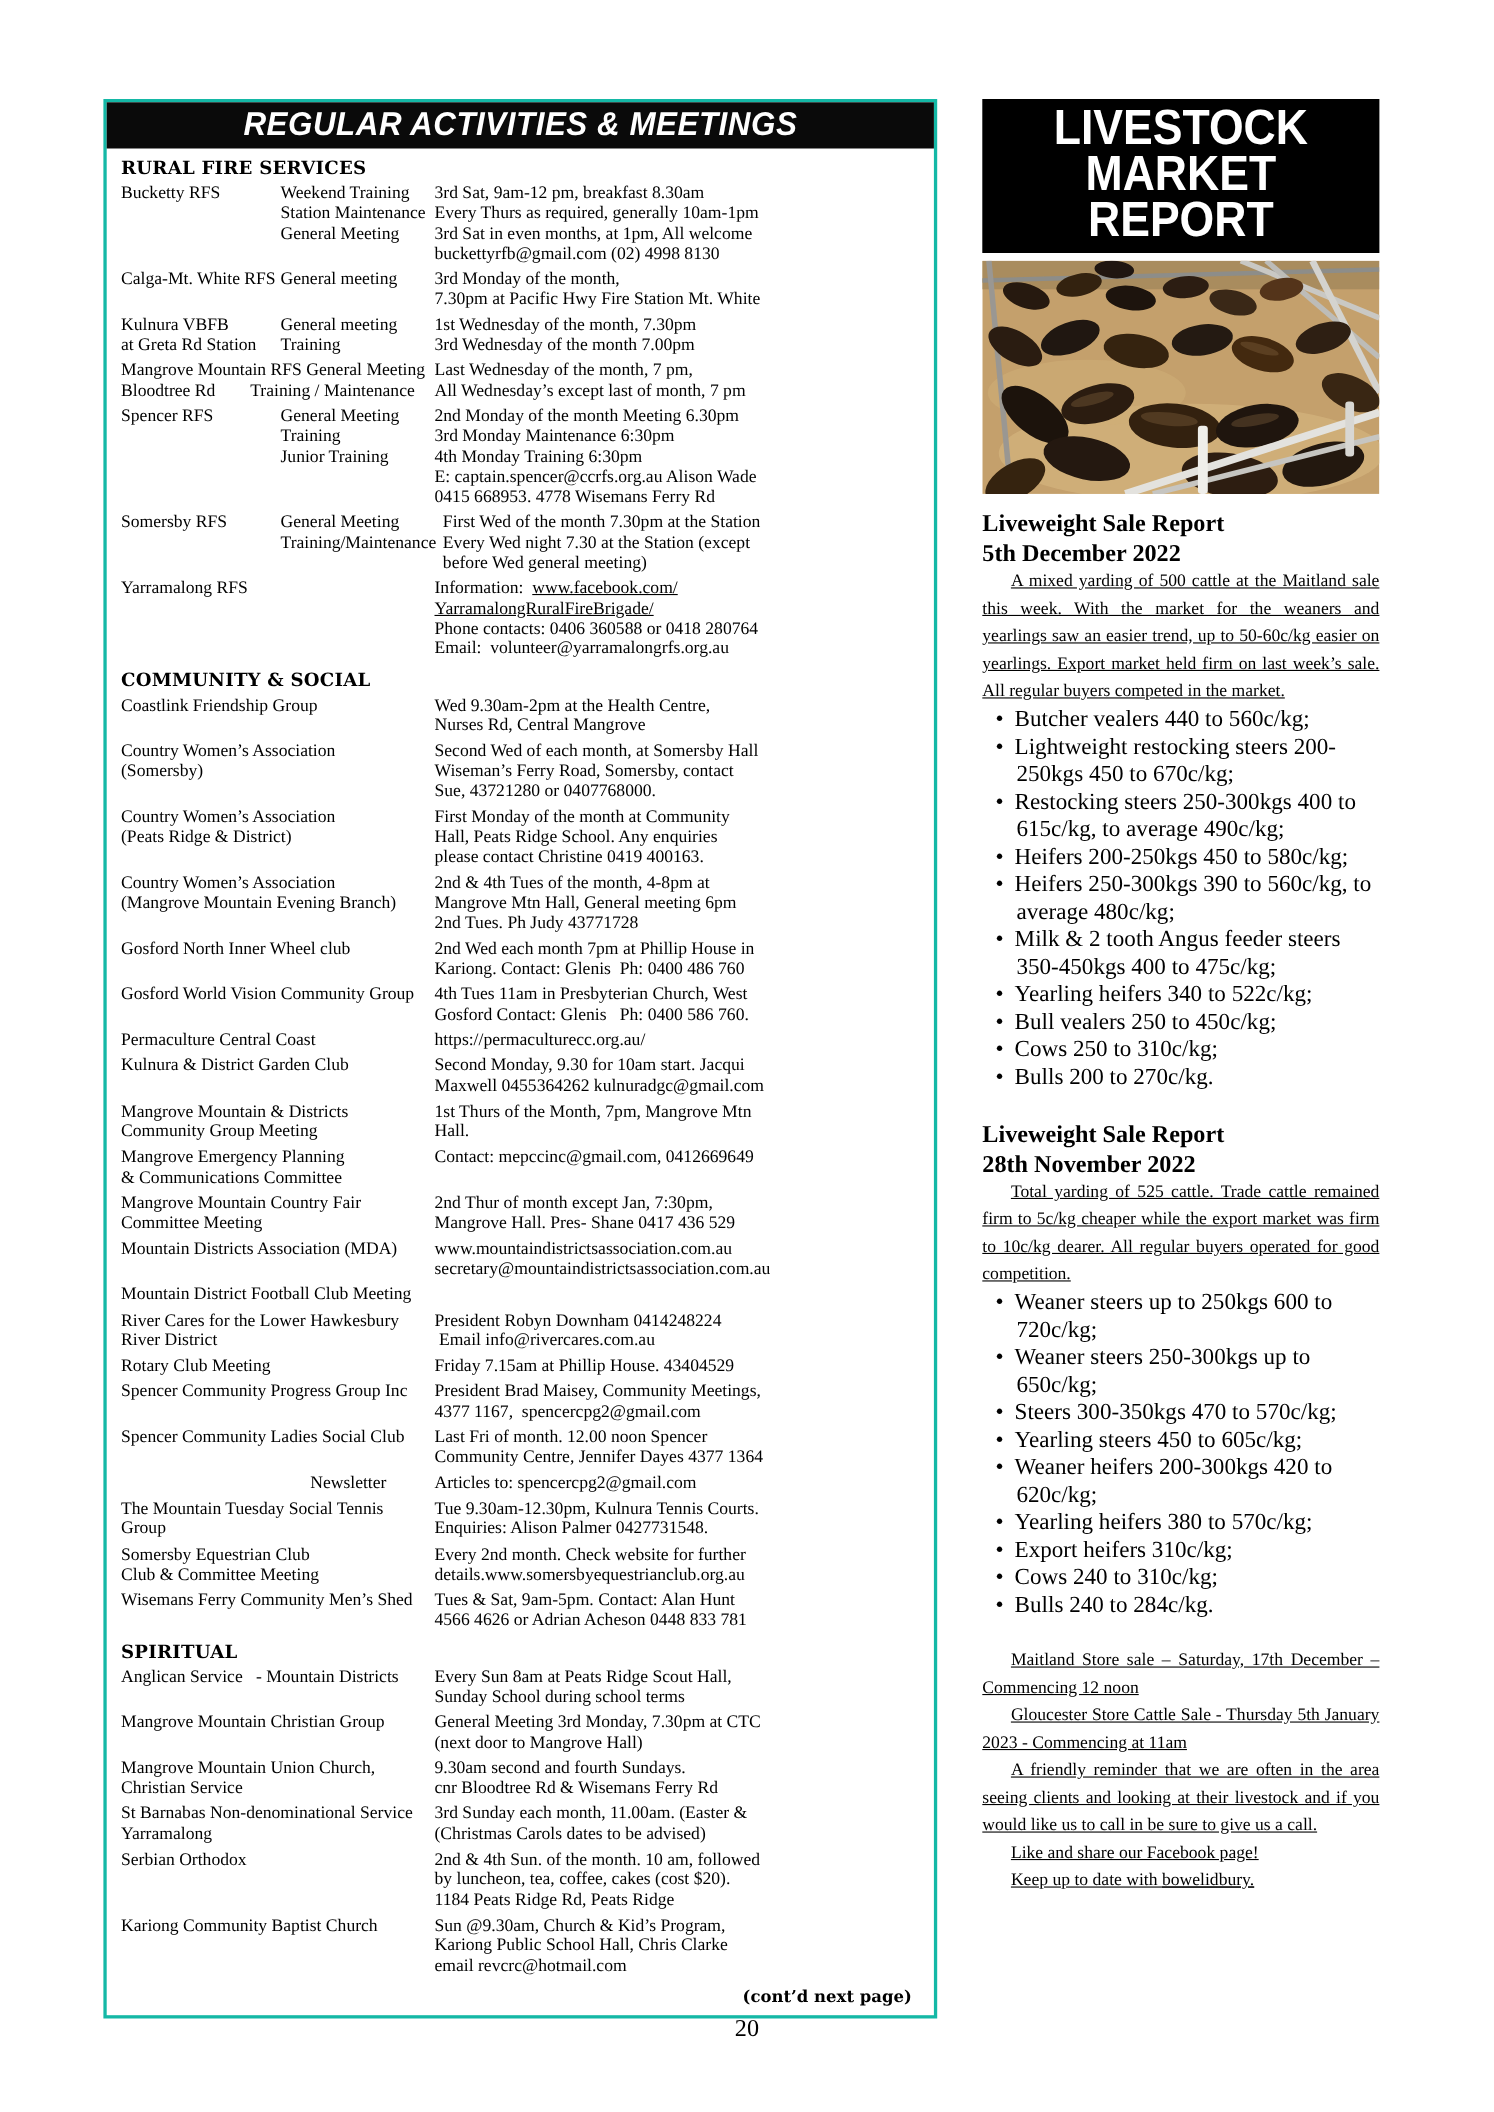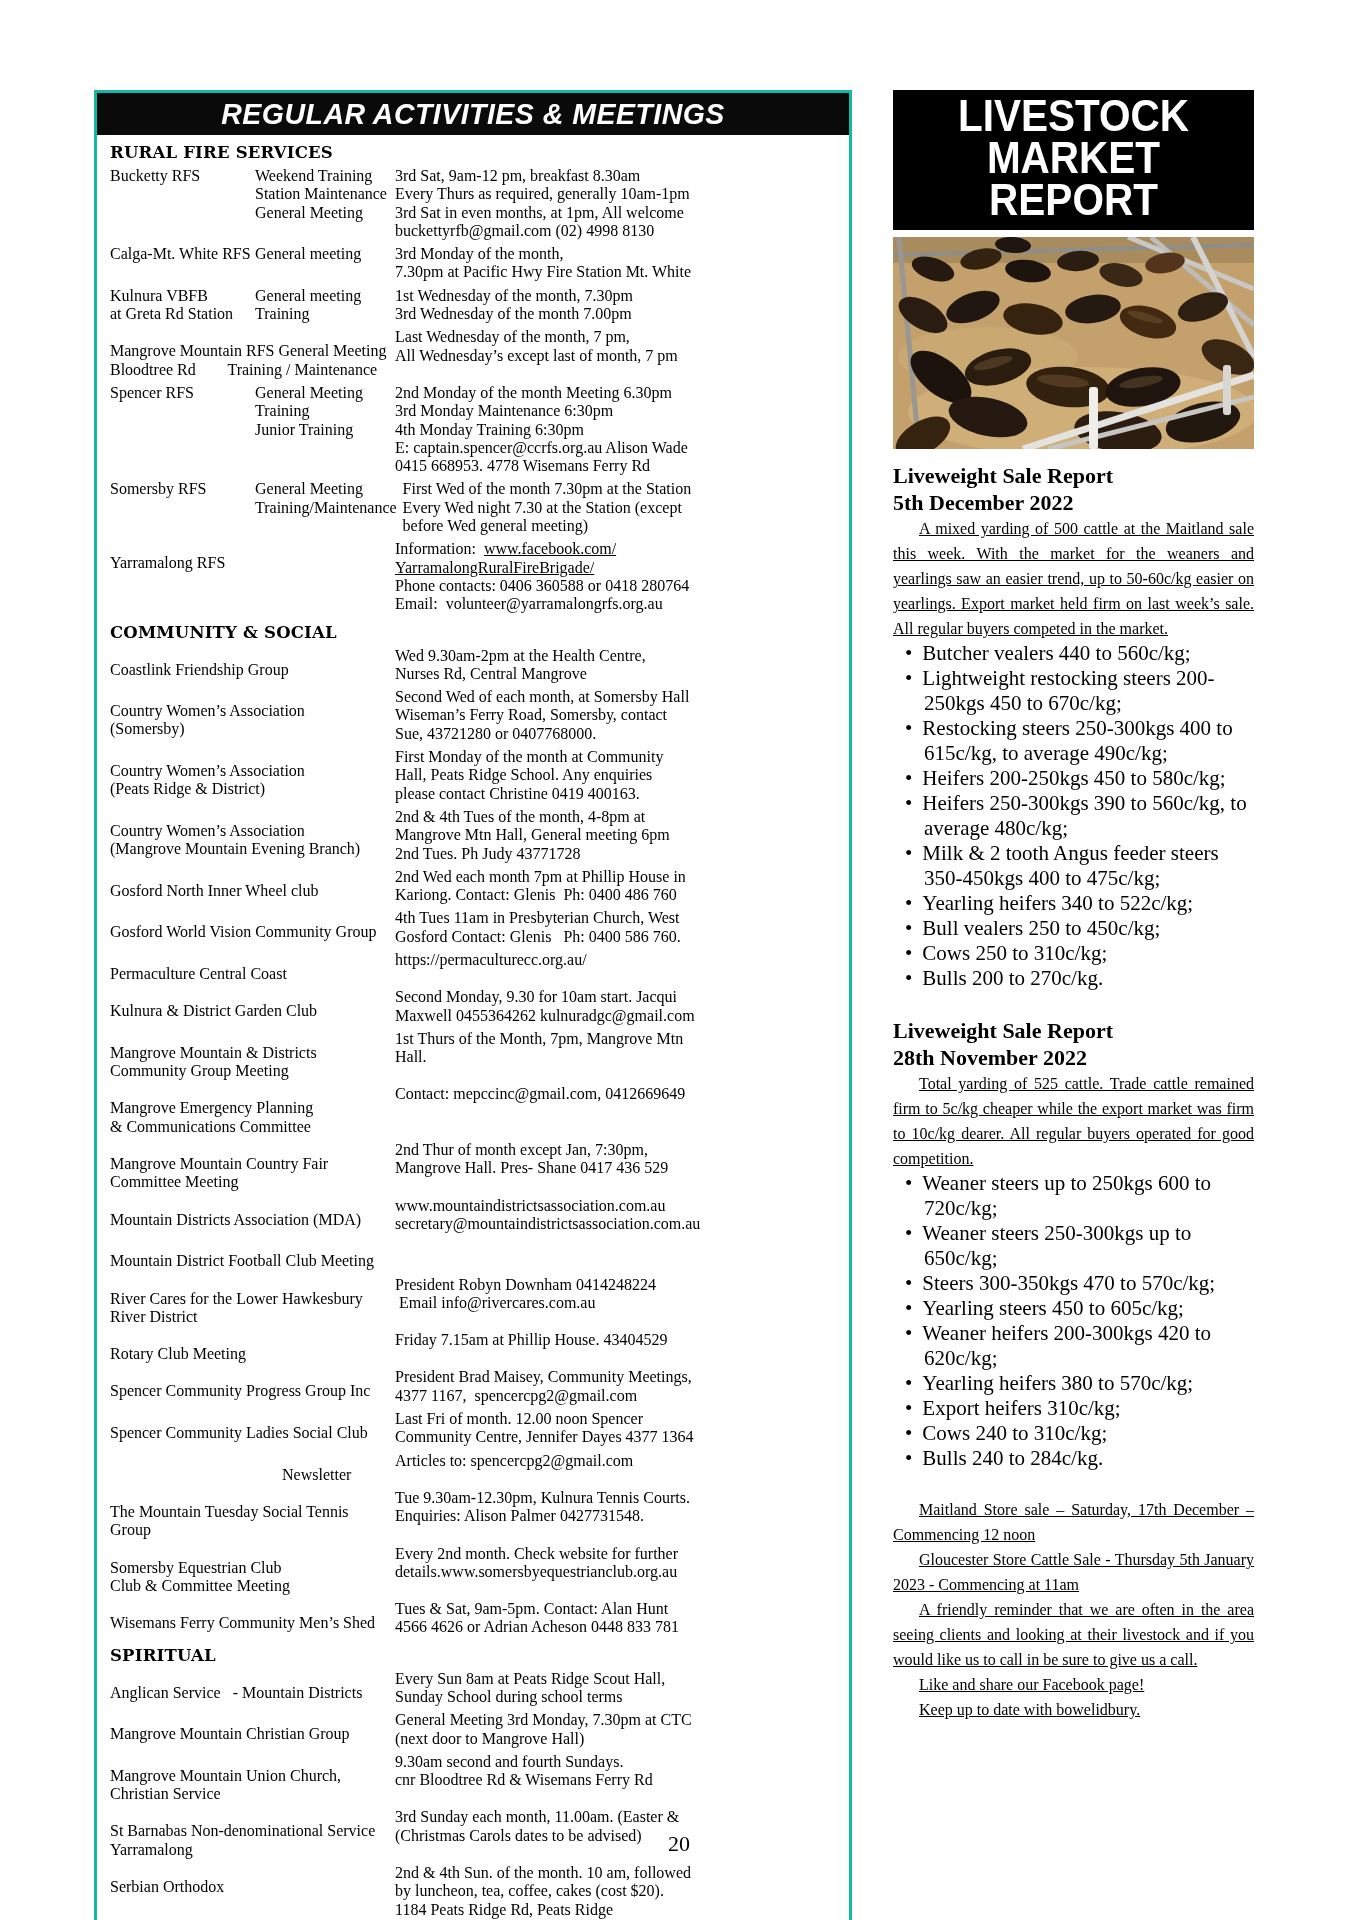--- a/index.html
+++ b/index.html
@@ -24,21 +24,21 @@
   .section-heading {
     font-family:"DejaVu Serif", serif; font-weight:700; font-size:16.5px;
     letter-spacing:.2px; margin:9px 0 5px;
   }
   .section:first-child .section-heading { margin-top:4px; }
   .row { display:flex; margin-bottom:5px; font-size:16px; line-height:18.3px; }
   .left-area { flex:0 0 285px; display:flex; padding-right:6px; box-sizing:border-box; }
   .org { white-space:pre-wrap; }
   .row:not(.no-act) .org { flex:0 0 145px; }
   .act { flex:1; white-space:pre-wrap; }
-  .row.no-act .org { flex:1;margin-top:14px; }
+  .row.no-act .org { flex:1; }
   .row.indented .org { padding-left:172px; }
   .details { flex:1; white-space:pre-wrap; }
   .doc-link { text-decoration:underline; }
   .contd {
     text-align:right; font-weight:700; font-size:15px; padding:4px 12px 2px 0;
     font-family:"DejaVu Serif", serif;
   }
 
   
   .right-col { position:absolute; left:893px; top:90px; width:361px; }

